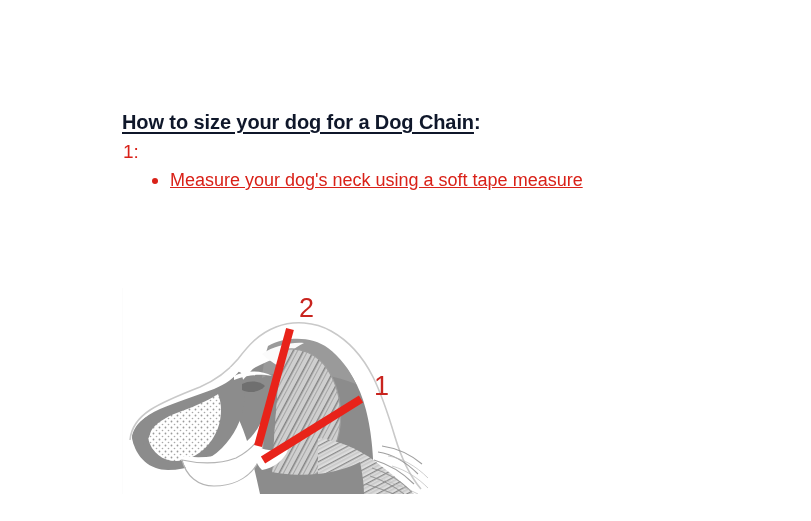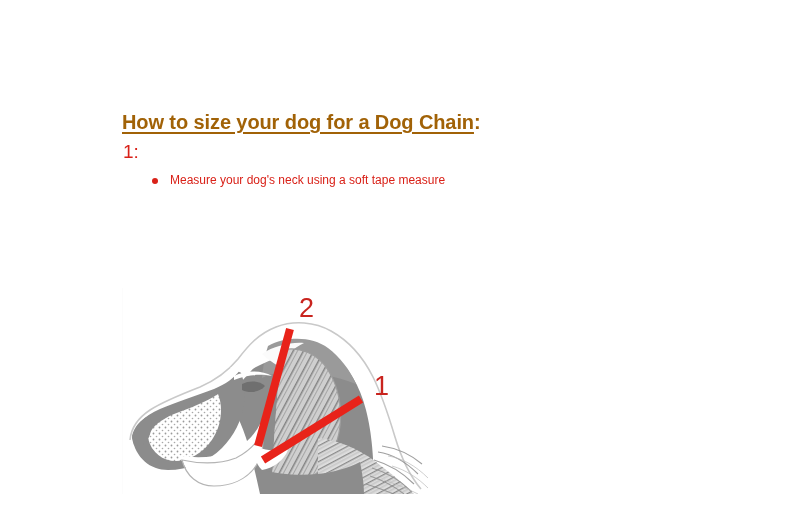--- a/index.html
+++ b/index.html
@@ -21,21 +21,21 @@
     background: #ffffff;
   }
 
   
   .heading {
     position: absolute;
     left: 122px;
     top: 111px;
     font-size: 20px;
     font-weight: bold;
-    color: #a16207;
+    color: #0f172a;
     letter-spacing: -0.1px;
     white-space: nowrap;
   }
   .heading .underlined {
     text-decoration: underline;
     text-decoration-thickness: 2px;
     text-underline-offset: 3px;
   }
   .heading .colon {
     text-decoration: none;
@@ -55,22 +55,23 @@
   
   .bullet-list {
     position: absolute;
     left: 148px;
     top: 168px;
     width: 540px;
     margin: 0;
     padding: 0;
     list-style: none;
     color: #d92118;
-    font-size: 12px;
+    font-size: 18px;
     line-height: 25px;
+    text-decoration: underline;
   }
   .bullet-list li {
     position: relative;
     padding-left: 22px;
     margin: 0 0 1px 0;
   }
   .bullet-list li .dot {
     position: absolute;
     left: 4px;
     top: 10px;

